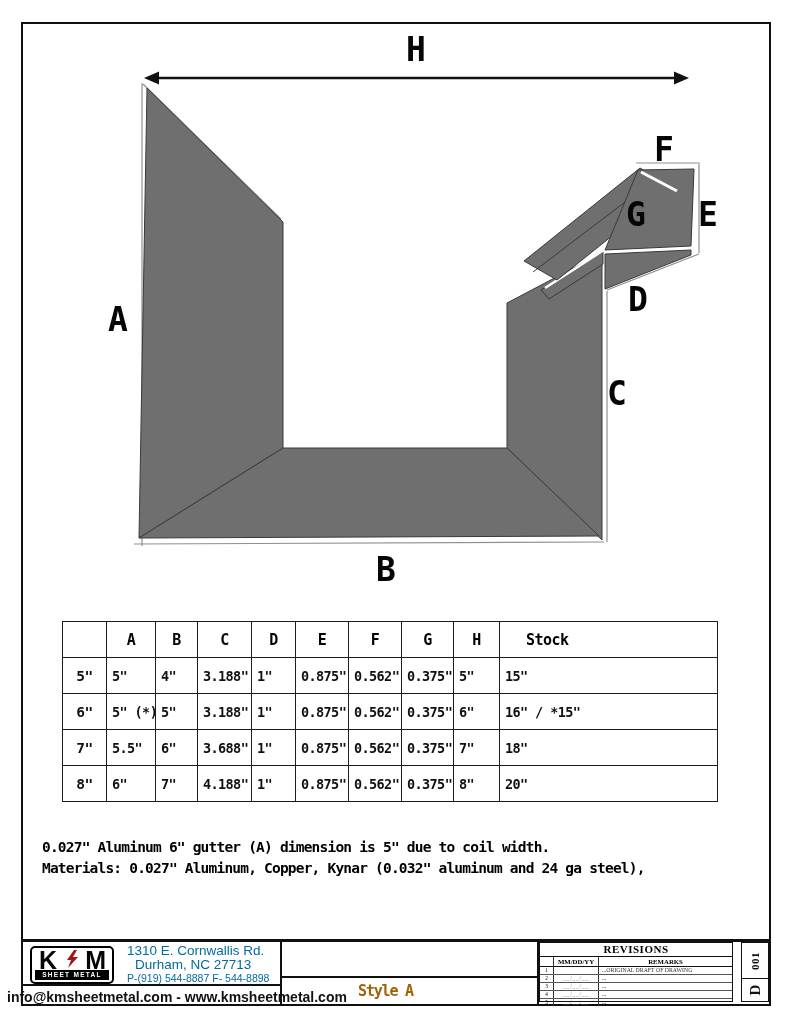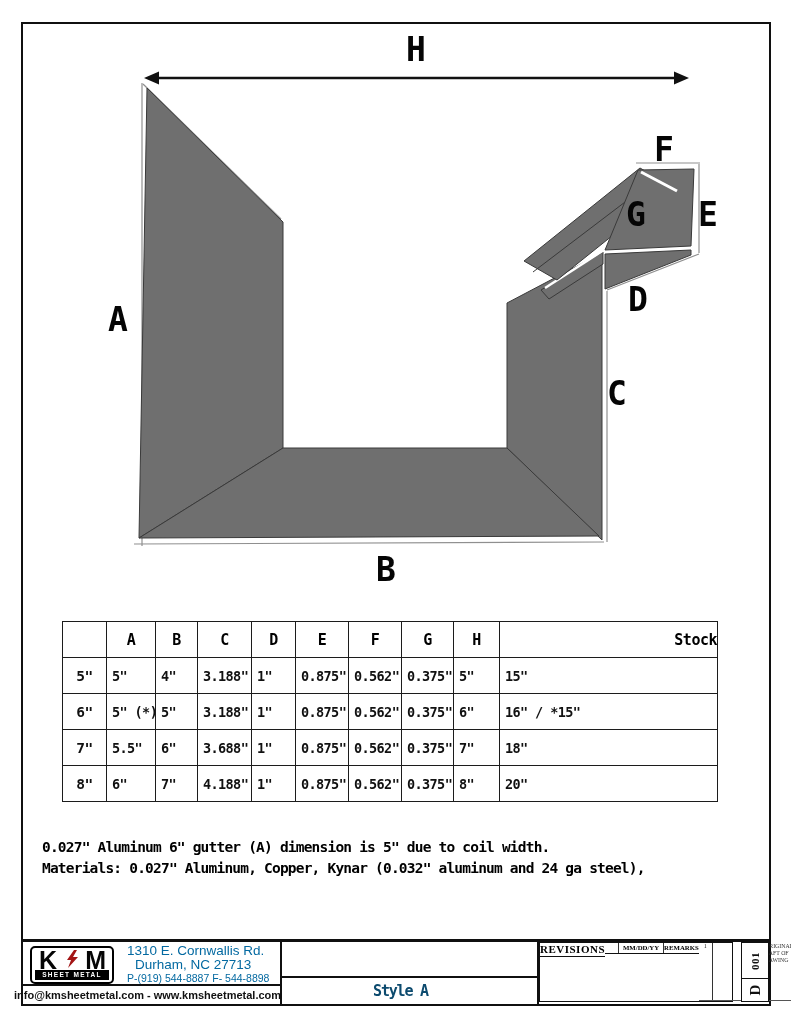--- a/index.html
+++ b/index.html
@@ -12,21 +12,21 @@
   
   #diagram{position:absolute;left:0;top:0;width:791px;height:612px;}
   
   #dim-table{position:absolute;left:62px;top:621px;border-collapse:collapse;table-layout:fixed;width:655px;
              font-family:"DejaVu Sans Mono",monospace;}
   #dim-table td,#dim-table th{border:1.7px solid #1c1c1c;padding:0;overflow:hidden;white-space:nowrap;}
   #dim-table th{height:35px;font-size:15px;font-weight:bold;letter-spacing:-0.5px;}
   #dim-table td{height:35px;font-size:13.5px;font-weight:bold;letter-spacing:-0.6px;
                 text-align:left;padding-left:5px;color:#111;}
   #dim-table td.rowlab{text-align:center;padding-left:0;font-size:14.5px;}
-  #dim-table th.stock{text-align:right;padding-left:26px;}
+  #dim-table th.stock{text-align:left;padding-left:26px;}
   
   #notes{position:absolute;left:42px;top:837px;font-family:"DejaVu Sans Mono",monospace;
          font-size:14.5px;font-weight:bold;letter-spacing:-0.8px;line-height:20.5px;color:#000;}
   
   .tb-line{position:absolute;background:#101010;}
   #tb-topline{left:22px;top:939px;width:747px;height:3px;}
   #tb-div1{left:280px;top:939px;width:2px;height:66px;}
   #tb-div2{left:537px;top:939px;width:2px;height:66px;}
   #tb-hline-left{left:23px;top:984px;width:257px;height:1.8px;}
   #tb-hline-style{left:282px;top:976px;width:255px;height:1.6px;}
@@ -36,28 +36,28 @@
   #logo .k,#logo .m{position:absolute;top:-2px;font-size:25px;font-weight:900;color:#050505;
         font-family:"Liberation Sans",sans-serif;}
   #logo .k{left:7px;} #logo .m{right:6px;}
   #logo .bolt{position:absolute;left:34px;top:2px;}
   #logo .strip{position:absolute;left:3px;right:3px;bottom:2px;height:10.5px;background:#000;
         color:#fff;font-size:6.5px;font-weight:bold;letter-spacing:1.3px;text-align:center;line-height:10.5px;}
   #address{position:absolute;left:127px;top:944px;color:#0369a1;}
   #address .l1{font-size:13.5px;line-height:14px;}
   #address .l2{font-size:13.5px;line-height:14px;margin-left:8px;}
   #address .l3{font-size:10.5px;line-height:13px;text-align:right;}
-  #email{position:absolute;left:14px;top:989px;font-size:11px;font-weight:bold;color:#111;text-align:right;}
+  #email{position:absolute;left:7px;top:989px;font-size:14px;font-weight:bold;color:#111;text-align:right;}
   #title-main{position:absolute;left:282px;top:941px;width:255px;height:35px;display:flex;
         align-items:center;justify-content:center;font-size:23px;font-weight:bold;letter-spacing:-2px;color:#060606;}
   #title-style{position:absolute;left:282px;top:978px;width:207px;height:25px;display:flex;
-        align-items:center;justify-content:center;font-size:15px;font-weight:bold;letter-spacing:-1.2px;color:#0c4a6e;padding-left:15px;}
+        align-items:center;justify-content:center;font-size:15px;font-weight:bold;letter-spacing:-1.2px;color:#a16207;}
   
   #revisions{position:absolute;left:539px;top:942px;width:194px;height:60px;border:1.5px solid #111;
-        box-sizing:border-box;display:flex;flex-direction:row;font-family:"Liberation Serif",serif;background:#fff;}
+        box-sizing:border-box;display:flex;flex-direction:column;font-family:"Liberation Serif",serif;background:#fff;}
   #revisions .r-title{height:13px;border-bottom:1.2px solid #111;font-size:11px;font-weight:bold;
         text-align:center;line-height:12.5px;letter-spacing:0.5px;}
   #revisions .r-sub{height:10px;display:flex;border-bottom:1px solid #111;font-weight:bold;font-size:6.8px;}
   #revisions .r-row{flex:1;display:flex;border-bottom:0.8px solid #555;font-size:5.8px;}
   #revisions .r-row:last-child{border-bottom:none;}
   #revisions .c-num{width:13px;border-right:0.8px solid #333;text-align:center;}
   #revisions .c-date{width:44px;border-right:0.8px solid #333;text-align:center;}
   #revisions .c-rem{flex:1;padding-left:3px;}
   #revisions .r-sub .c-date,#revisions .r-sub .c-rem{text-align:center;line-height:9px;padding-left:0;}
   #revisions .r-row .c-num{font-size:5.2px;line-height:7px;}

